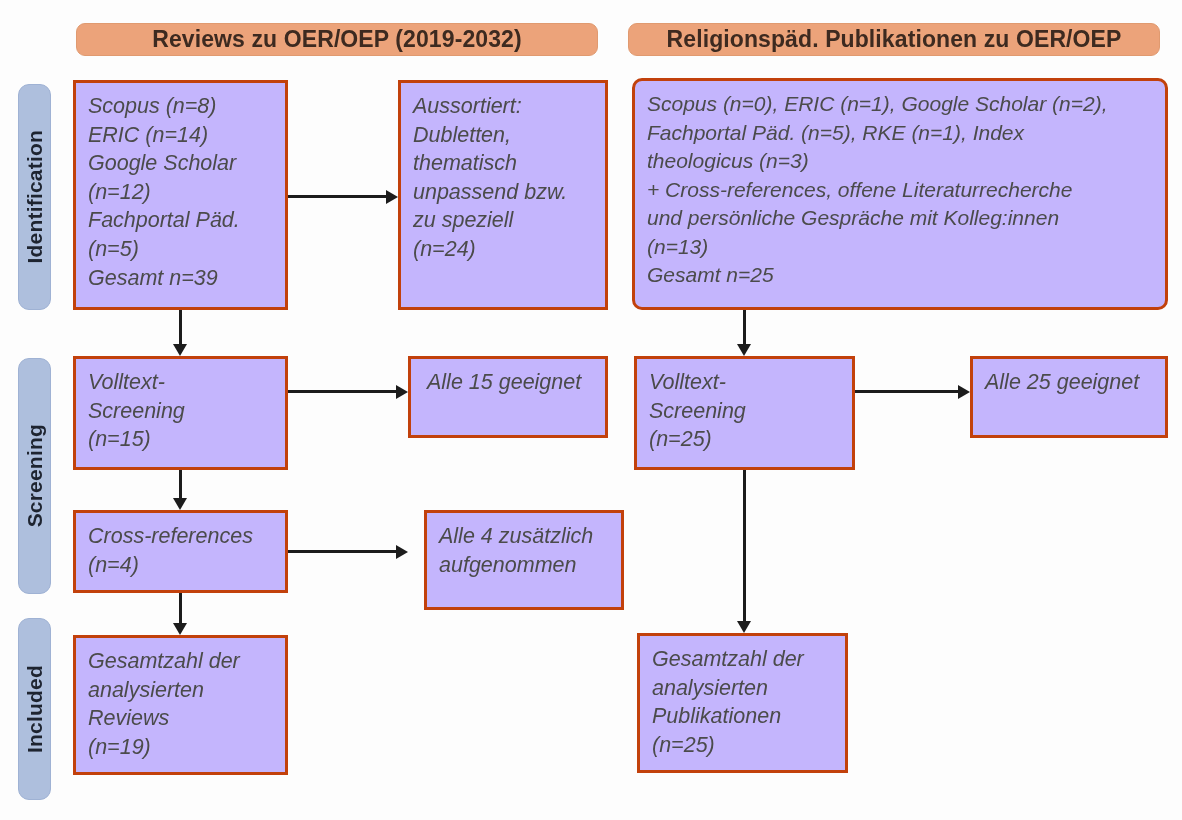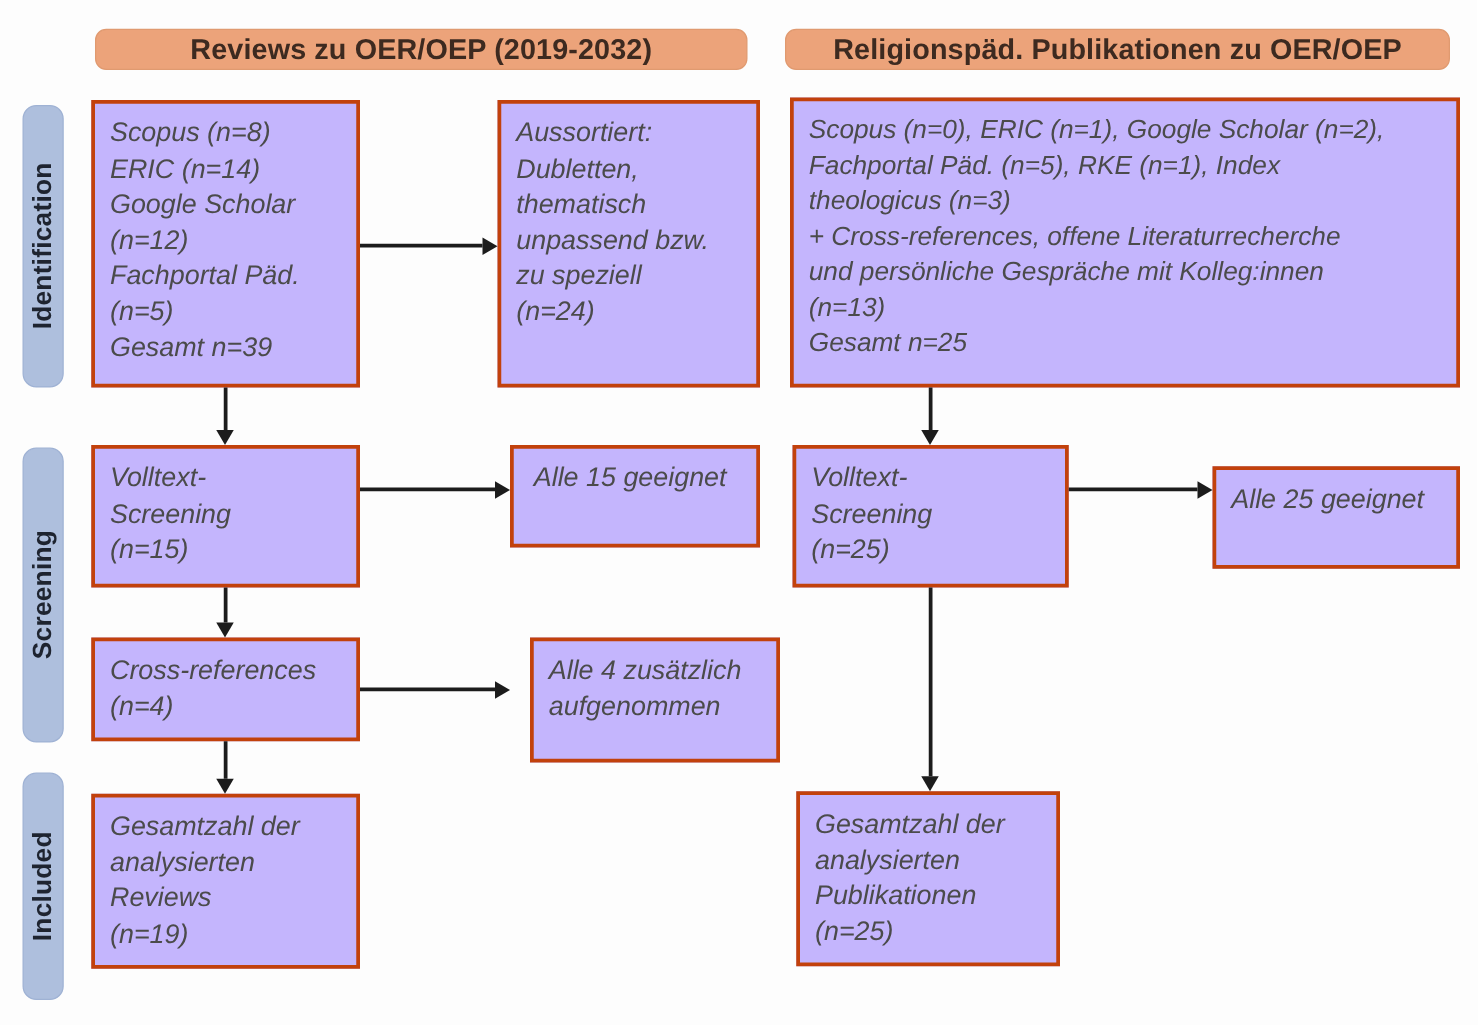--- a/index.html
+++ b/index.html
@@ -146,33 +146,33 @@
 (n=4)</div>
 
   <div class="box" style="left:424px; top:510px; width:200px; height:100px;">Alle 4 zusätzlich
 aufgenommen</div>
 
   <div class="box" style="left:73px; top:635px; width:215px; height:140px;">Gesamtzahl der
 analysierten
 Reviews
 (n=19)</div>
 
-  <div class="box tight" style="left:632px; top:78px; width:536px; height:232px;">Scopus (n=0), ERIC (n=1), Google Scholar (n=2),
+  <div class="box tight" style="left:632px; top:78px; width:536px; height:232px;border-radius:10px;">Scopus (n=0), ERIC (n=1), Google Scholar (n=2),
 Fachportal Päd. (n=5), RKE (n=1), Index
 theologicus (n=3)
 + Cross-references, offene Literaturrecherche
 und persönliche Gespräche mit Kolleg:innen
 (n=13)
 Gesamt n=25</div>
 
   <div class="box" style="left:634px; top:356px; width:221px; height:114px;">Volltext-
 Screening
 (n=25)</div>
 
-  <div class="box" style="left:970px; top:356px; width:198px; height:82px;margin-top:17px;">Alle 25 geeignet</div>
+  <div class="box" style="left:970px; top:356px; width:198px; height:82px;">Alle 25 geeignet</div>
 
   <div class="box" style="left:637px; top:633px; width:211px; height:140px;">Gesamtzahl der
 analysierten
 Publikationen
 (n=25)</div>
 
   <div class="hline" style="left:288px; top:195px; width:98px;"></div>
   <div class="arrow-right" style="left:386px; top:190px;"></div>
 
   <div class="vline" style="left:179px; top:310px; height:34px;"></div>

